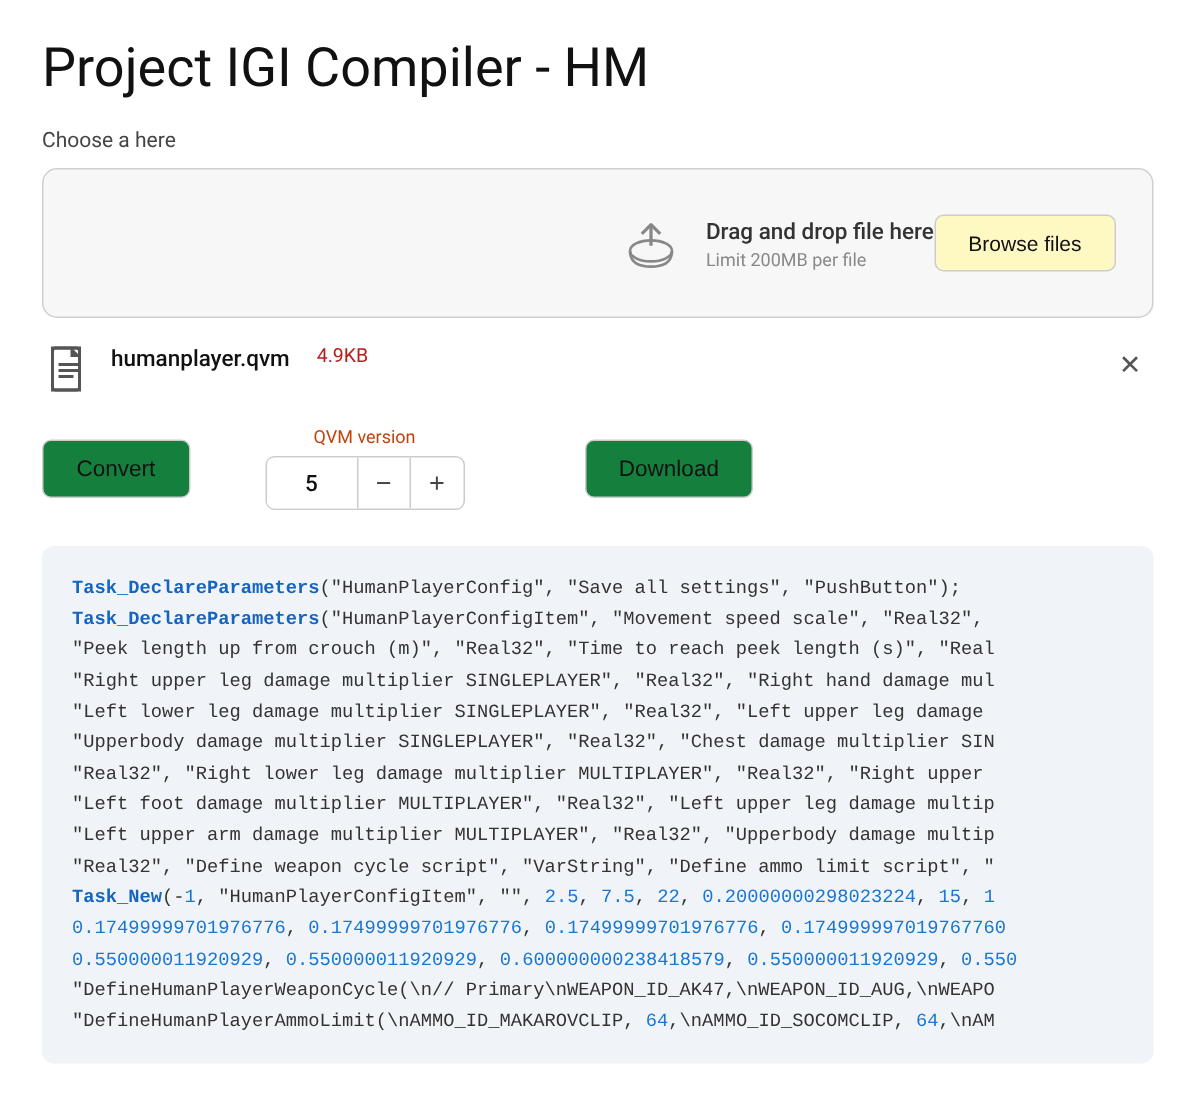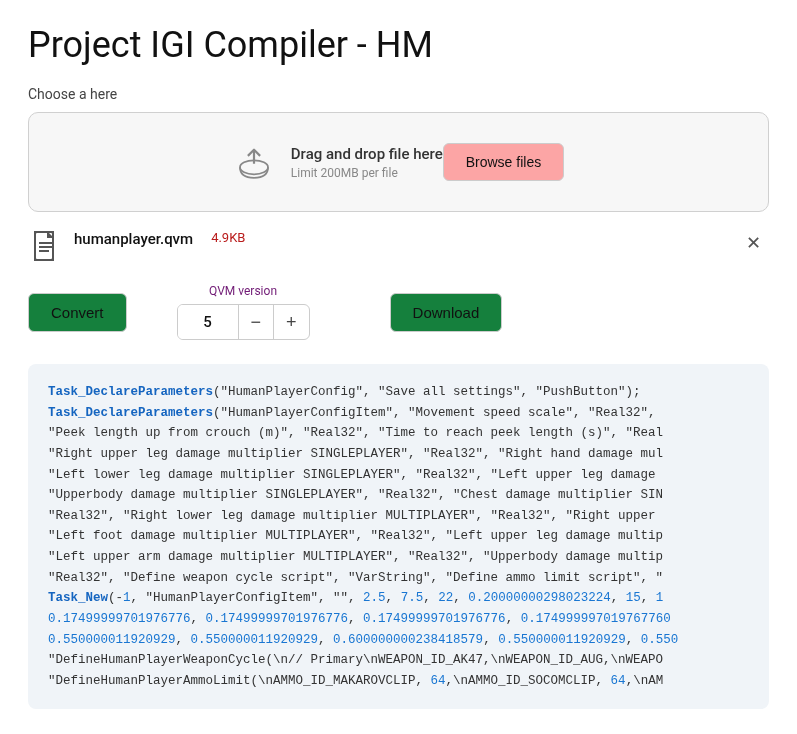--- a/index.html
+++ b/index.html
@@ -24,21 +24,21 @@
       margin-bottom: 10px;
     }
 
     .dropzone {
       border: 1.5px solid #d0d0d0;
       border-radius: 10px;
       background: #f7f7f7;
       padding: 28px 24px;
       display: flex;
       align-items: center;
-      justify-content: center;
+      justify-content: flex-end;
       margin-bottom: 18px;
     }
 
     .dropzone-left {
       display: flex;
       align-items: center;
       gap: 16px;
     }
 
     .upload-icon {
@@ -54,21 +54,21 @@
     }
 
     .dropzone-text .sub-text {
       font-size: 12px;
       color: #888;
       margin-top: 3px;
     }
 
     .browse-btn {
       border: 1.5px solid #ccc;
-      background: #fca5a5;
+      background: #fef9c3;
       border-radius: 6px;
       padding: 10px 22px;
       font-size: 14px;
       font-weight: 500;
       cursor: pointer;
       color: #111;
     }
 
     .file-row {
       display: flex;
@@ -128,21 +128,21 @@
 
     .qvm-version-group {
       display: flex;
       flex-direction: column;
       align-items: center;
       margin: 0 80px 0 50px;
     }
 
     .qvm-version-label {
       font-size: 12px;
-      color: #701a75;
+      color: #c2410c;
       margin-bottom: 6px;
     }
 
     .stepper {
       display: flex;
       align-items: center;
       border: 1.5px solid #ccc;
       border-radius: 6px;
       overflow: hidden;
       background: #fff;

